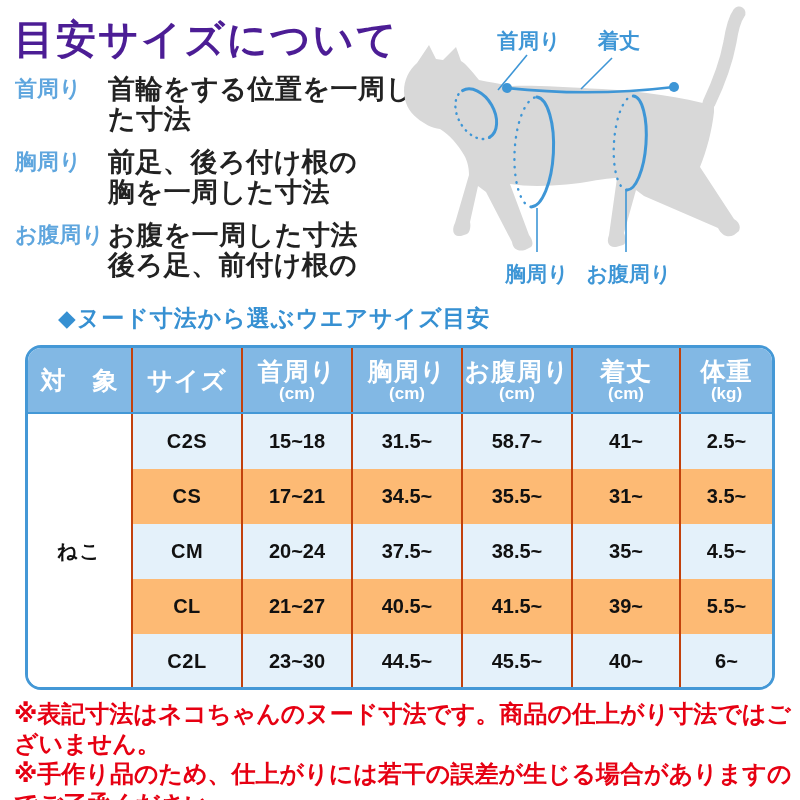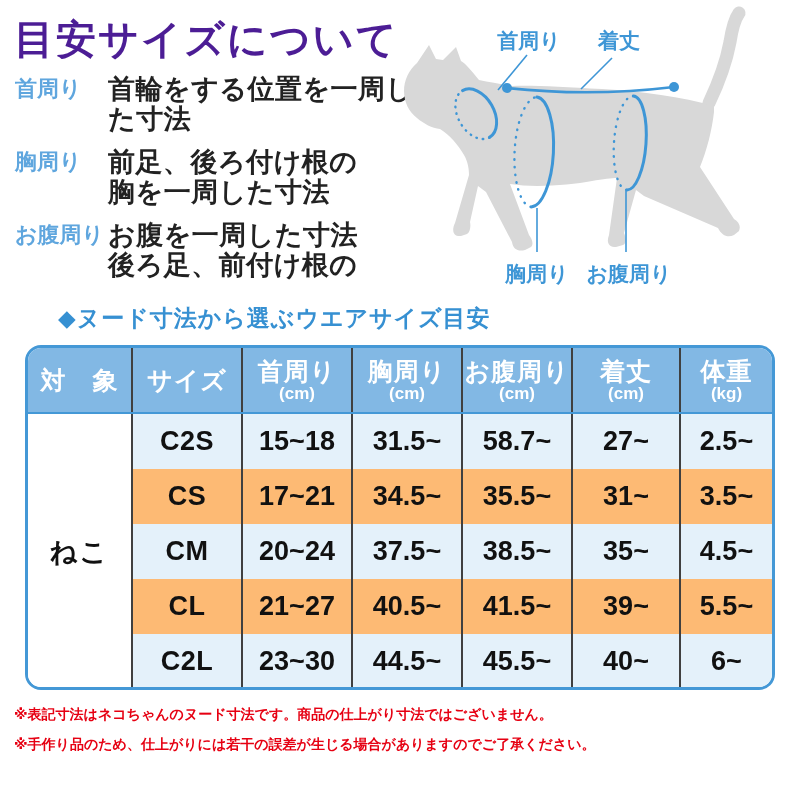--- a/index.html
+++ b/index.html
@@ -33,39 +33,39 @@
   
   .size-table-wrap{
     position:absolute;left:25px;top:345px;width:750px;height:345px;
     border:3px solid #4498D6;border-radius:16px;overflow:hidden;box-sizing:border-box;
     background:#fff;
   }
   table.size-table{
     border-collapse:collapse;width:100%;height:100%;table-layout:fixed;
   }
   .size-table th,.size-table td{
-    border-right:2px solid #404040;text-align:center;vertical-align:middle;padding:0;
+    border-right:2px solid #c2410c;text-align:center;vertical-align:middle;padding:0;
   }
   .size-table th:last-child,.size-table td:last-child{border-right:none;}
   .size-table thead th{
     background:#82B8E4;color:#ffffff;height:64px;border-bottom:2px solid #4498D6;
   }
   .h-name{font-size:25px;font-weight:bold;line-height:26px;letter-spacing:1px;}
   .h-unit{font-size:17px;font-weight:600;line-height:19px;}
-  .size-table tbody td{height:55px;font-size:27px;font-weight:bold;color:#111;}
+  .size-table tbody td{height:55px;font-size:20px;font-weight:bold;color:#111;}
   .size-table tbody tr.stripe td{background:#E4F1FA;}
   .size-table tbody tr td{background:#fdba74;}
   .size-table tbody tr.stripe td{background:#E4F1FA;}
   td.cell-target{
     background:#ffffff !important;color:#5FA6DE;font-size:27px;font-weight:bold;letter-spacing:2px;
   }
   td.cell-size{letter-spacing:0.5px;}
   
   .notes{position:absolute;left:14px;top:699px;width:780px;}
-  .note-line{font-size:14px;font-weight:bold;line-height:30px;letter-spacing:0px;}
+  .note-line{font-size:24px;font-weight:bold;line-height:30px;letter-spacing:0px;}
   .note-red{color:#E60012;}
 </style>
 </head>
 <body>
 
 <div class="canvas">
 
   <div class="page-title">目安サイズについて</div>
 
   <div class="defs">
@@ -179,21 +179,21 @@
           </th>
         </tr>
       </thead>
       <tbody>
         <tr class="stripe">
           <td class="cell-target" rowspan="5">ねこ</td>
           <td class="cell-size">C2S</td>
           <td>15~18</td>
           <td>31.5~</td>
           <td>58.7~</td>
-          <td>27~</td>
+          <td>41~</td>
           <td>2.5~</td>
         </tr>
         <tr>
           <td class="cell-size">CS</td>
           <td>17~21</td>
           <td>34.5~</td>
           <td>35.5~</td>
           <td>31~</td>
           <td>3.5~</td>
         </tr>

